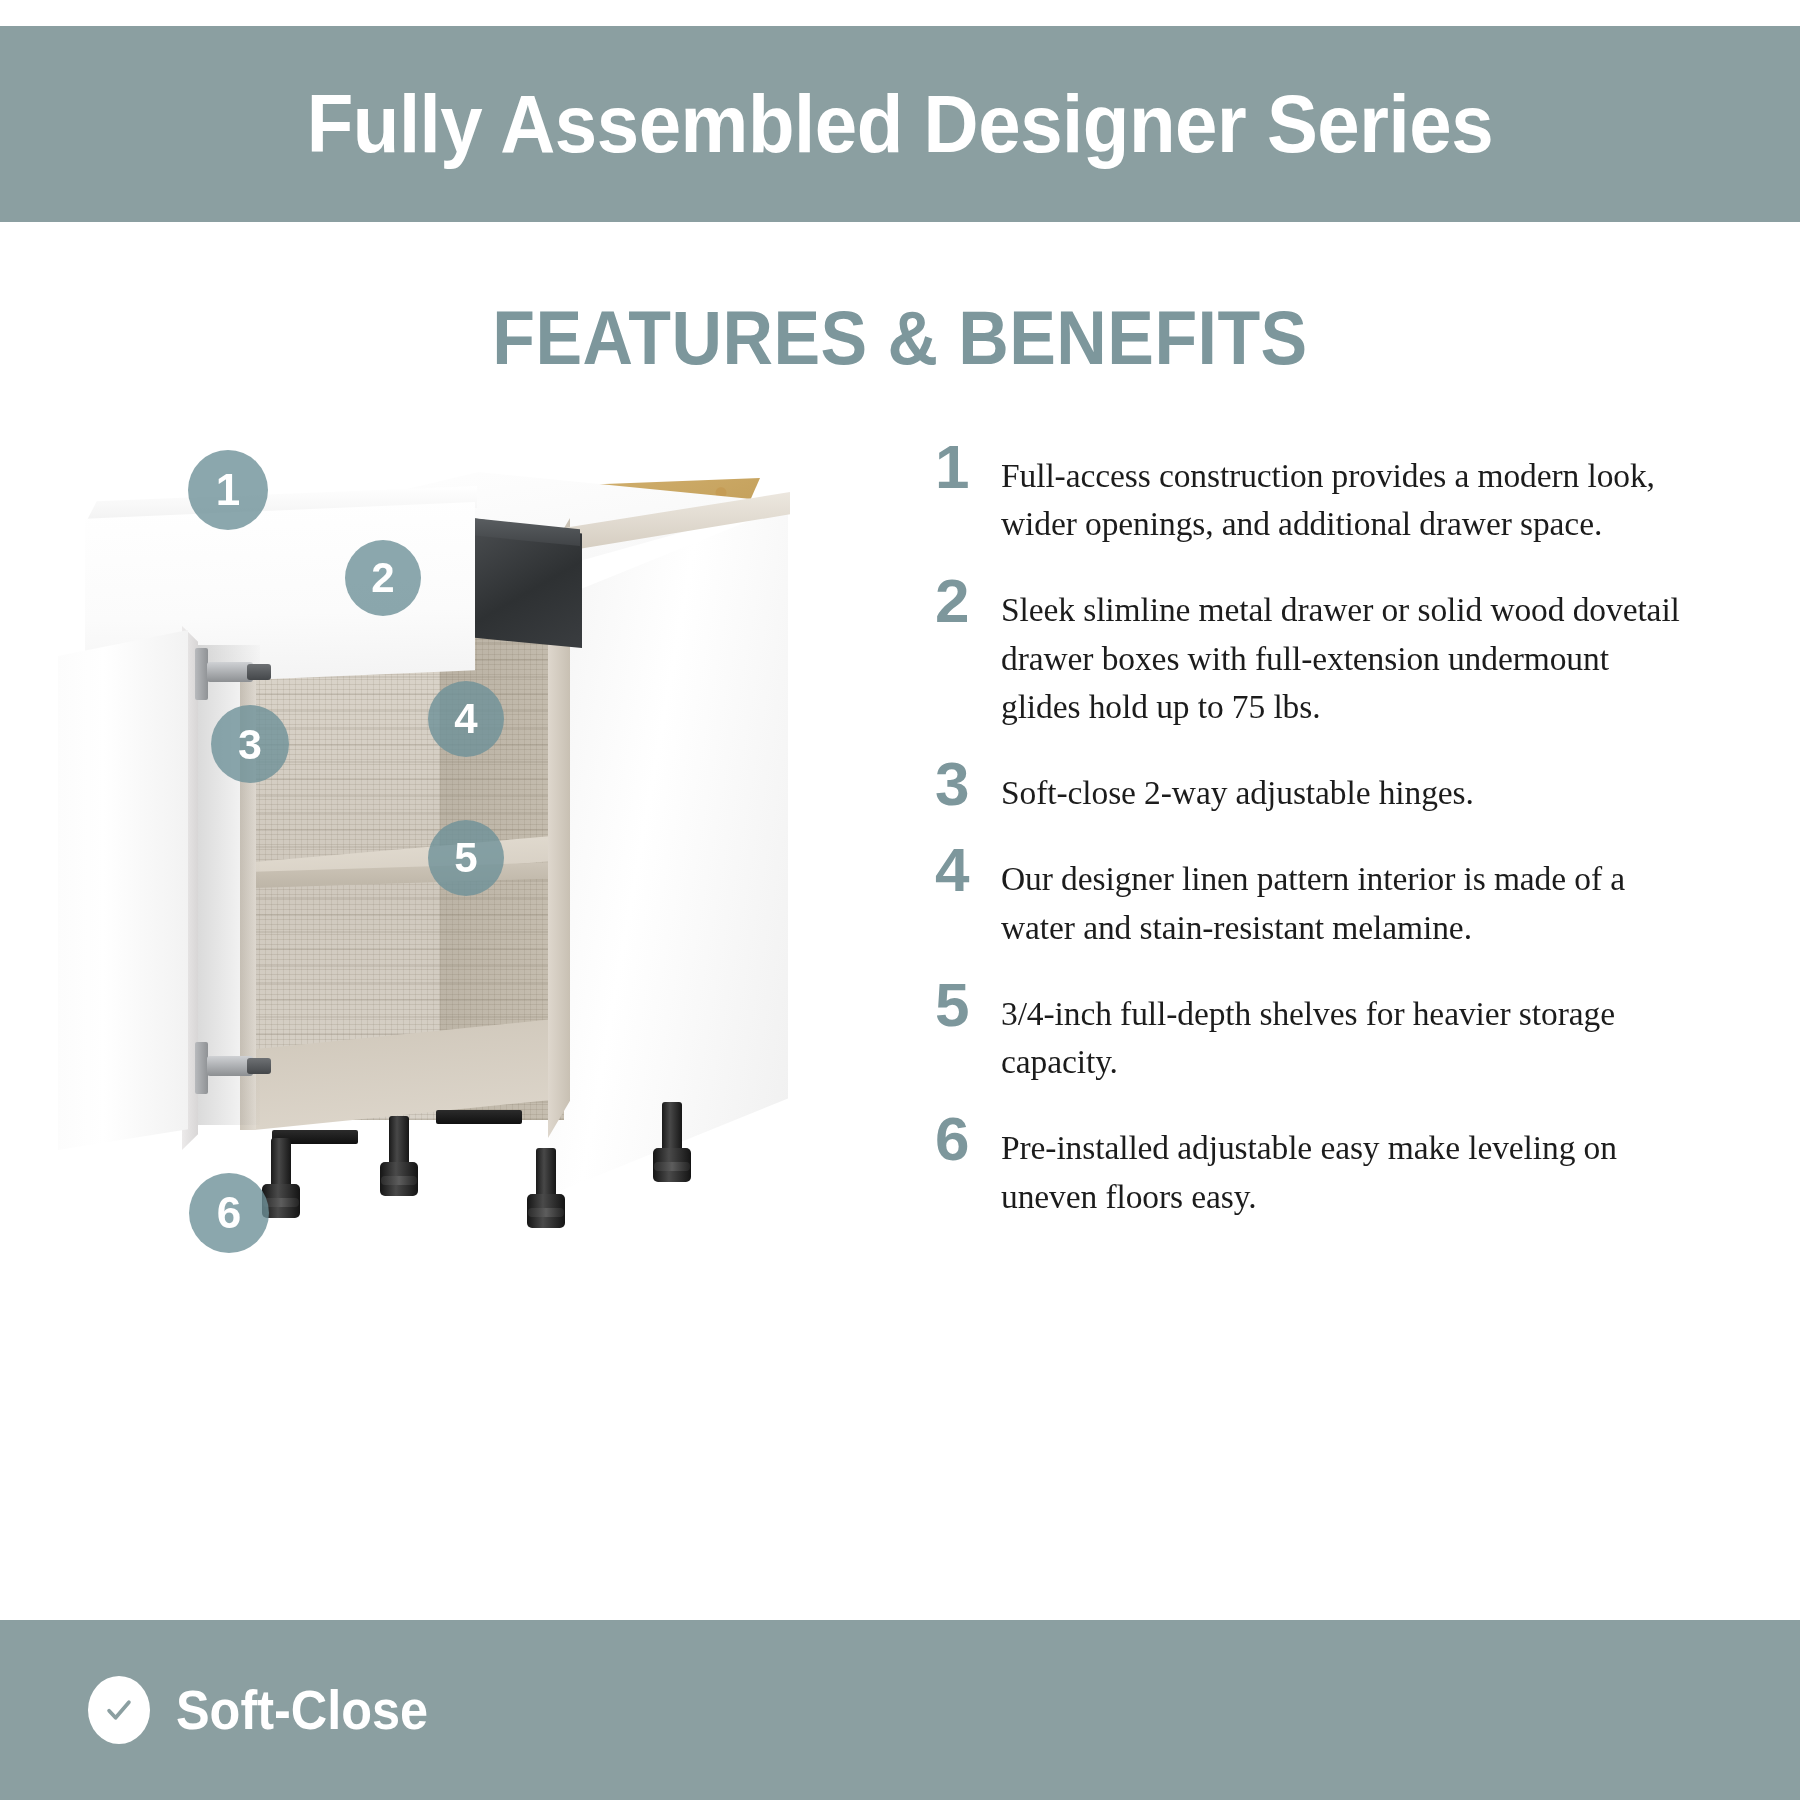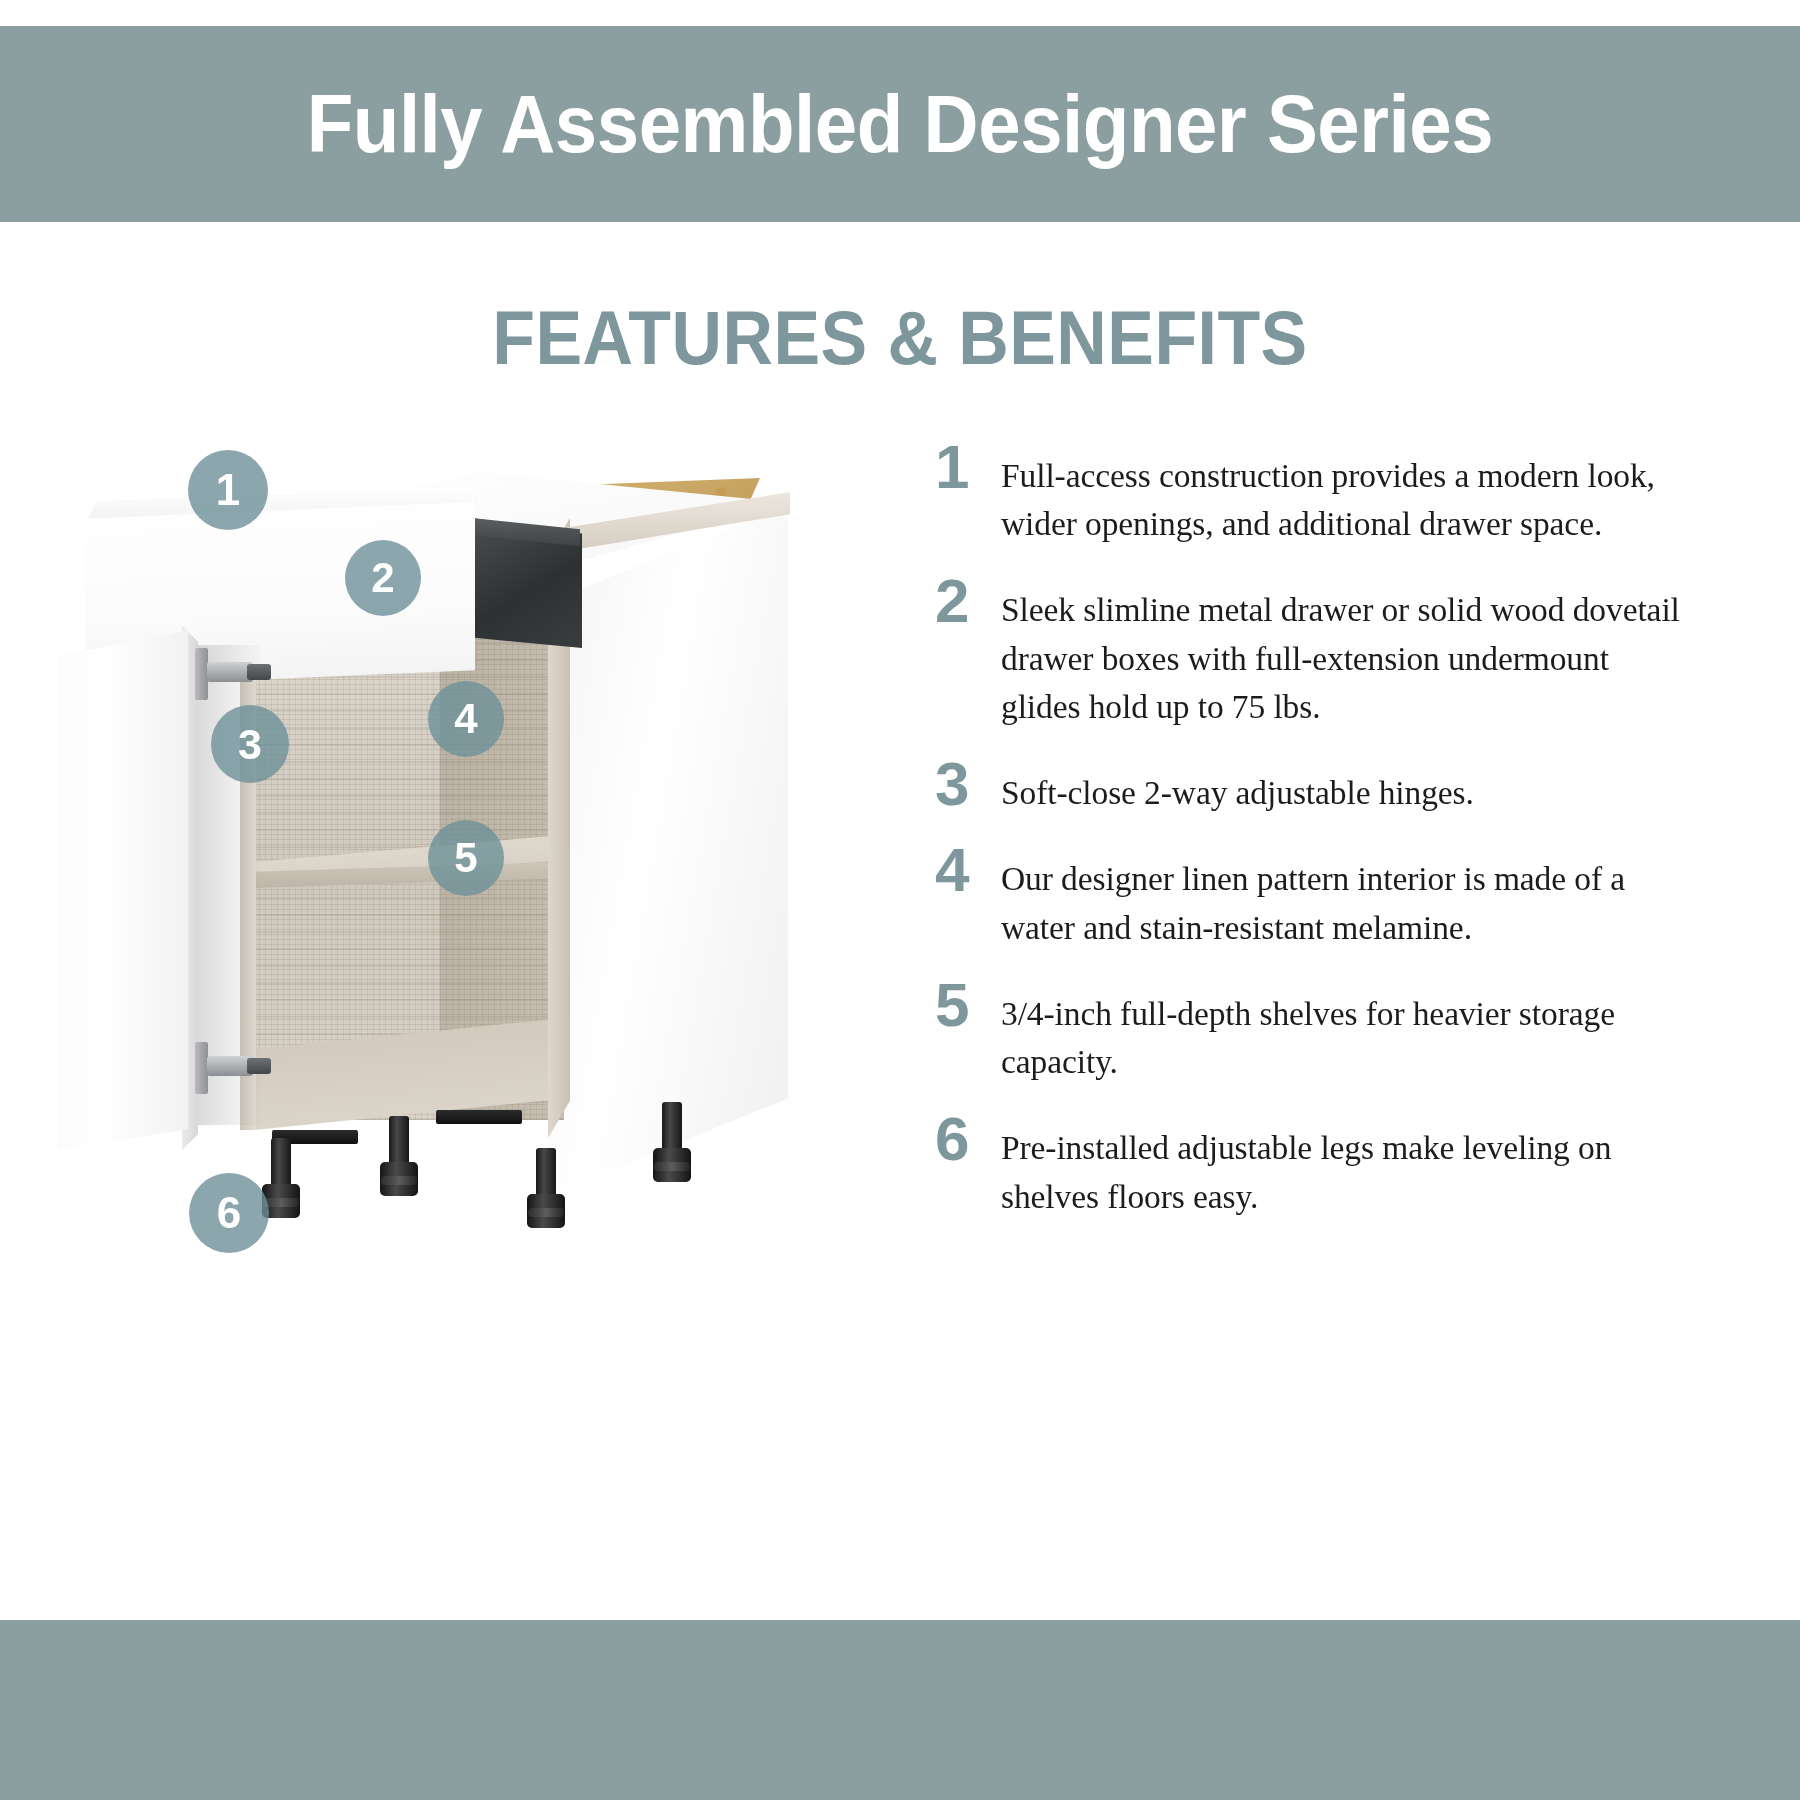--- a/index.html
+++ b/index.html
@@ -462,24 +462,32 @@
       <div class="feature-text">Our designer linen pattern interior is made of a water and stain-resistant melamine.</div>
     </div>
 
     <div class="feature-row">
       <div class="feature-num">5</div>
       <div class="feature-text">3/4-inch full-depth shelves for heavier storage capacity.</div>
     </div>
 
     <div class="feature-row">
       <div class="feature-num">6</div>
-      <div class="feature-text">Pre-installed adjustable legs make leveling on shelves floors easy.</div>
+      <div class="feature-text">Pre-installed adjustable easy make leveling on uneven floors easy.</div>
     </div>
 
   </div>
 </div>
 
 <div class="footer-bar">
 
+  <div class="footer-item">
+    <span class="check-badge">
+      <svg width="34" height="34" viewBox="0 0 24 24" aria-hidden="true">
+        <path d="M5 12.5 L9.6 17.5 L19 6.5" fill="none" stroke="#8b9fa1" stroke-width="2.6" stroke-linecap="round" stroke-linejoin="round"></path>
+      </svg>
+    </span>
+    <span class="footer-label">Soft-Close</span>
+  </div>
 
 
 
 </div>
 
 </body></html>

